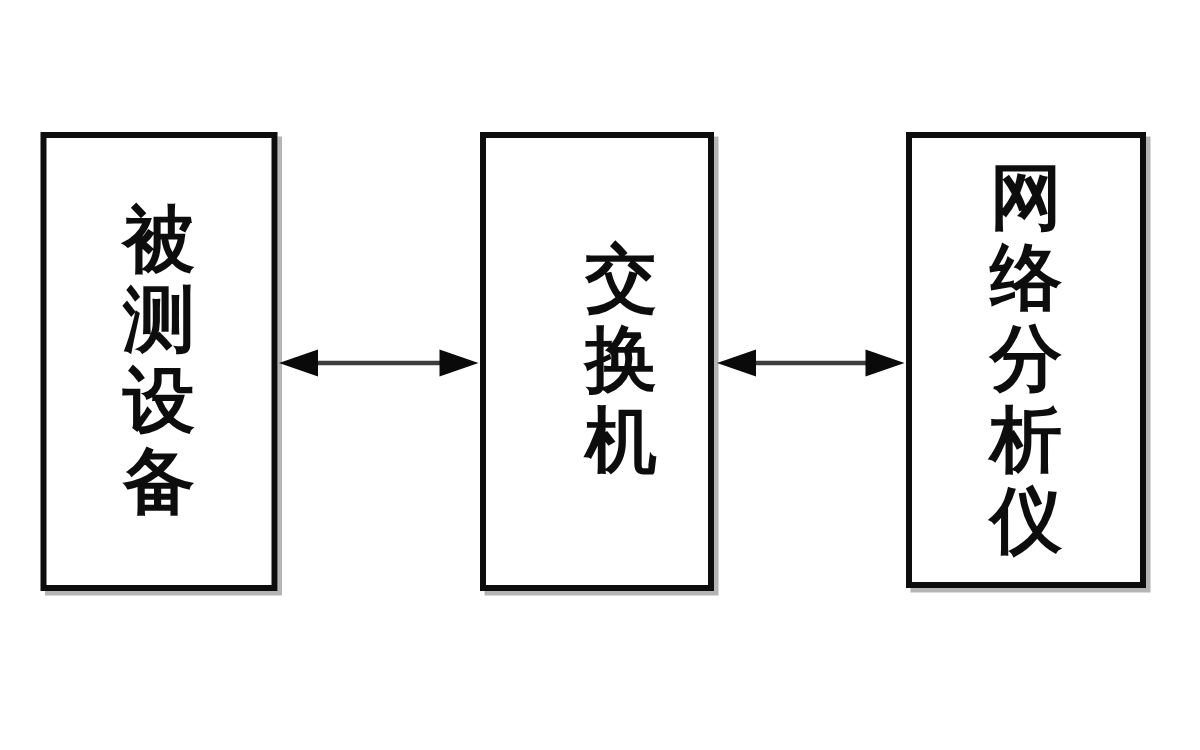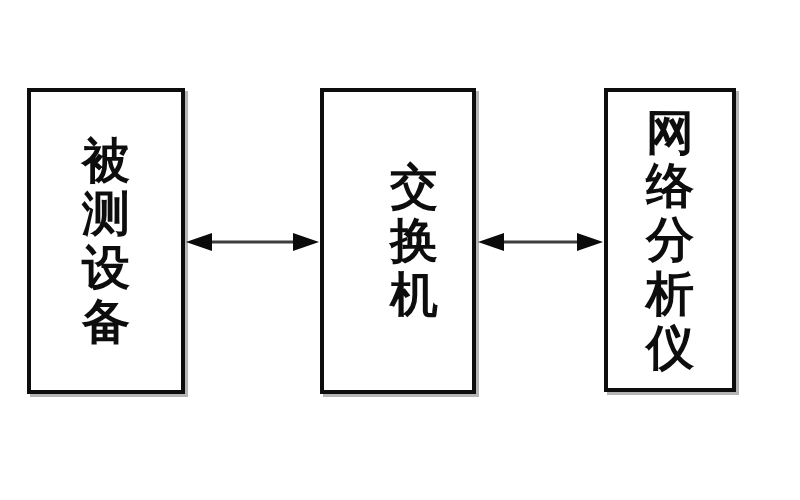--- a/index.html
+++ b/index.html
@@ -34,21 +34,21 @@
   .box-switch {
     left: 320px;
     top: 88px;
     width: 156px;
     height: 306px;
     padding-left: 32px;
   }
   .box-analyzer {
     left: 604px;
     top: 88px;
-    width: 132px;
+    width: 160px;
     height: 304px;
   }
   .vlabel {
     width: 1em;
     font-size: 48px;
     line-height: 1.12;
     font-weight: bold;
     color: #0d0d0d;
     word-break: break-all;
     text-align: center;

